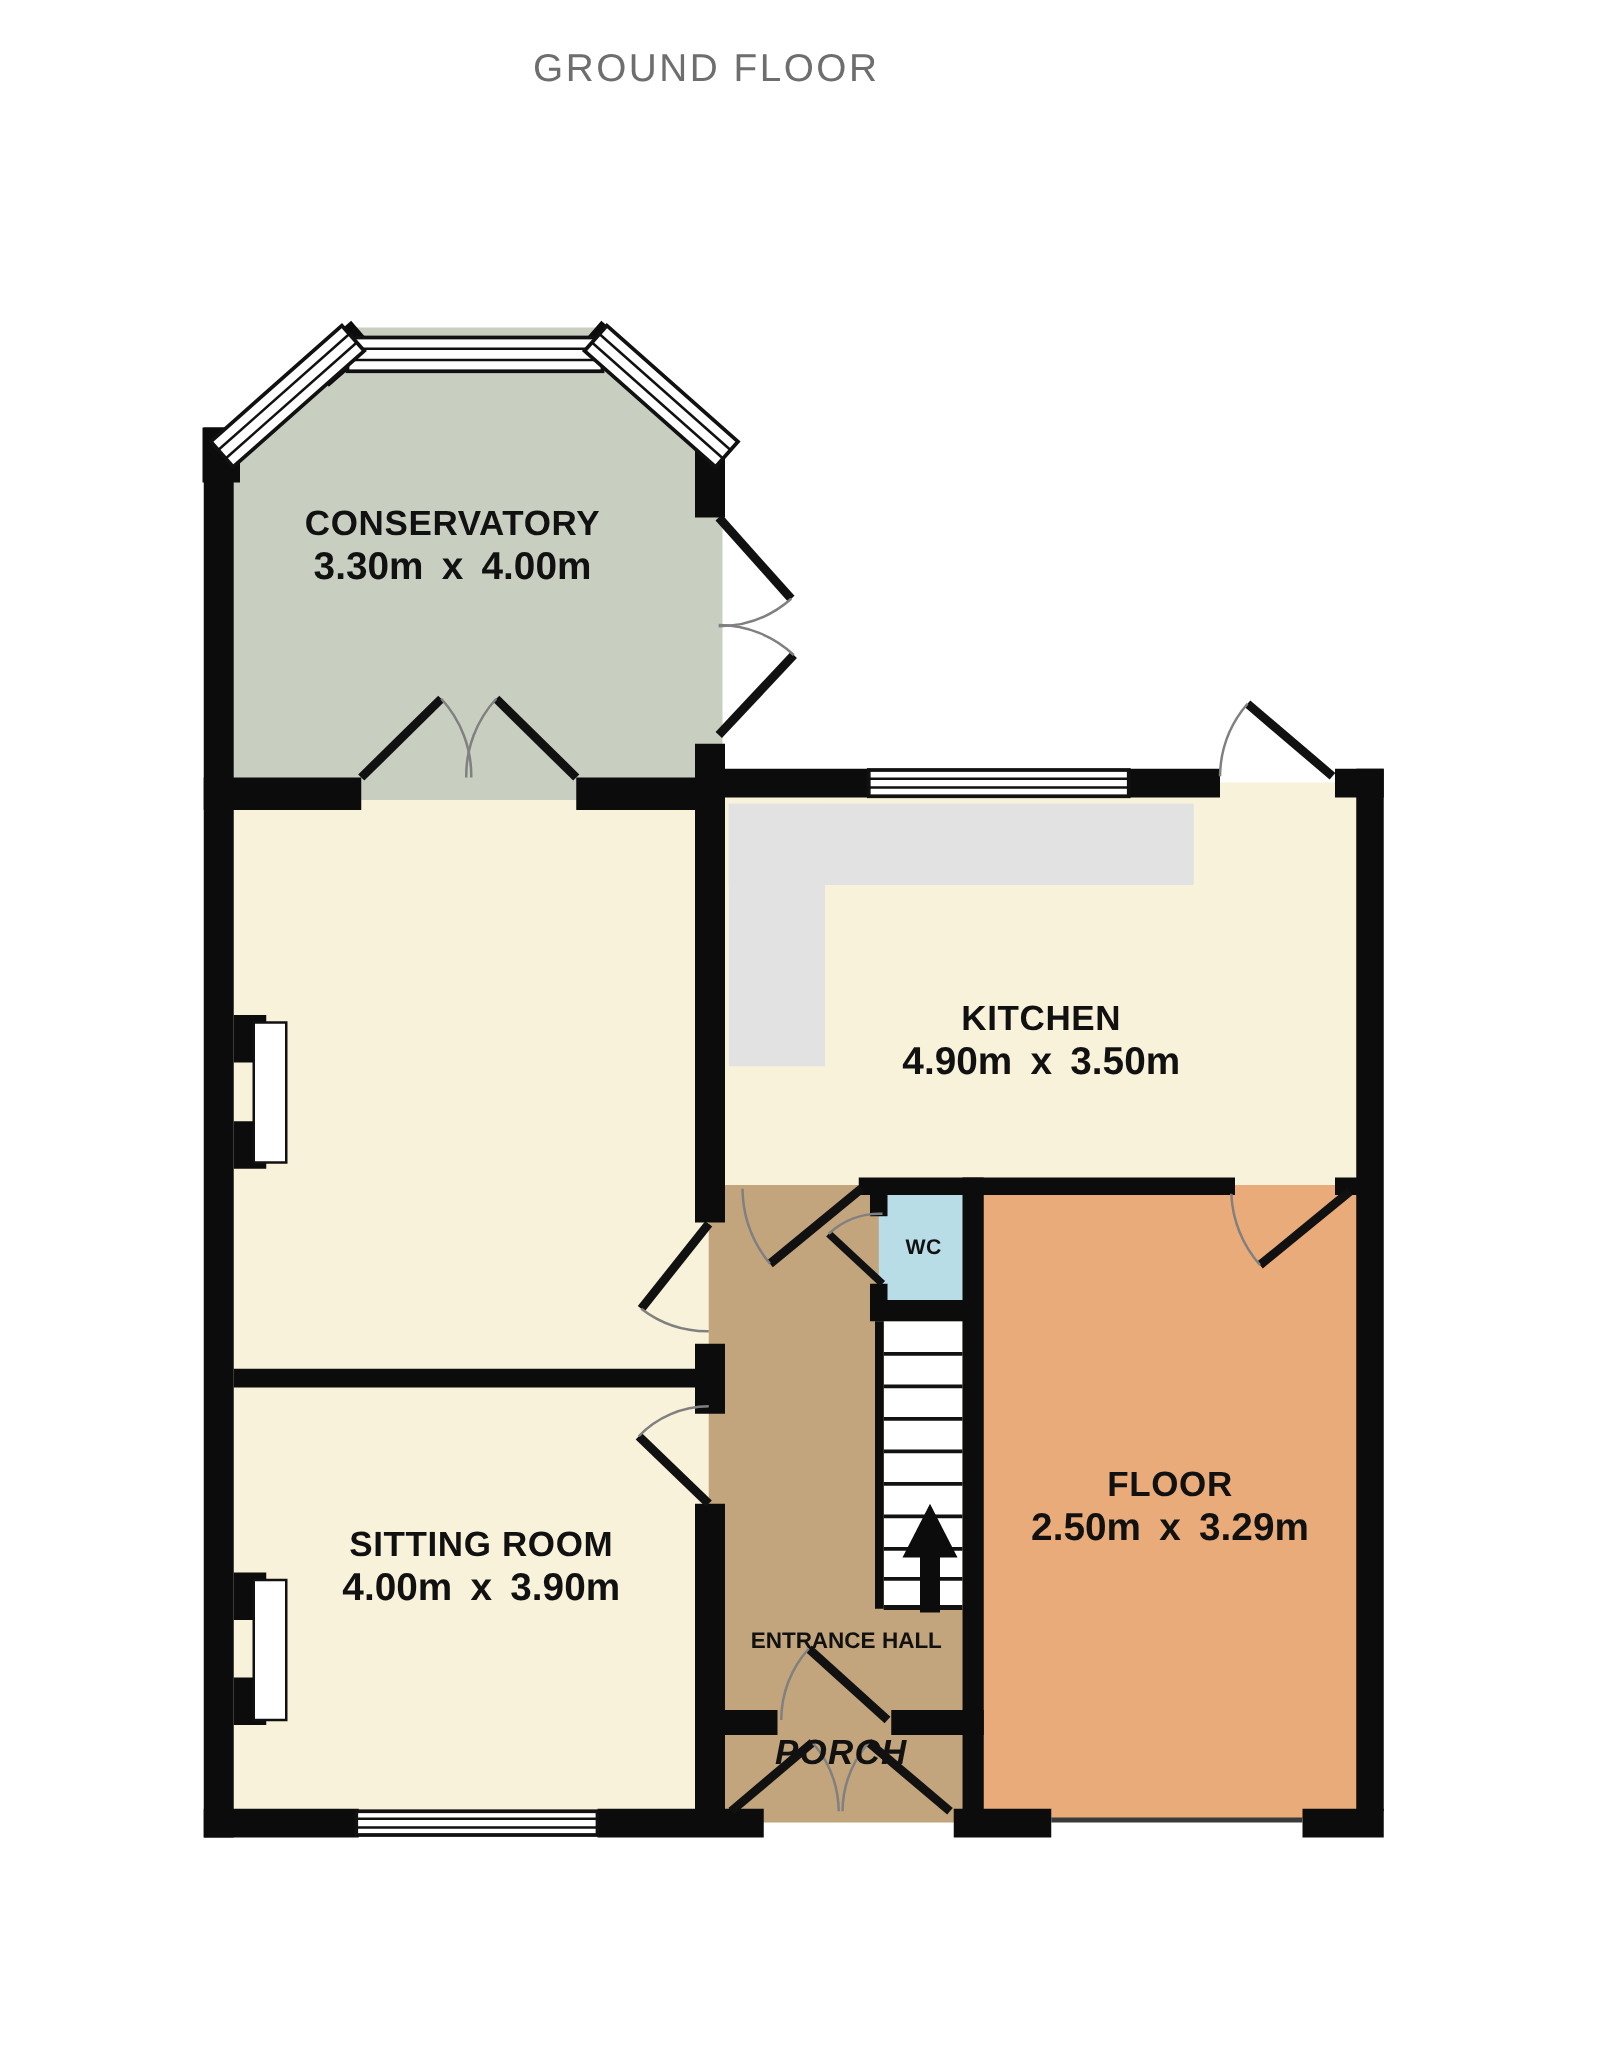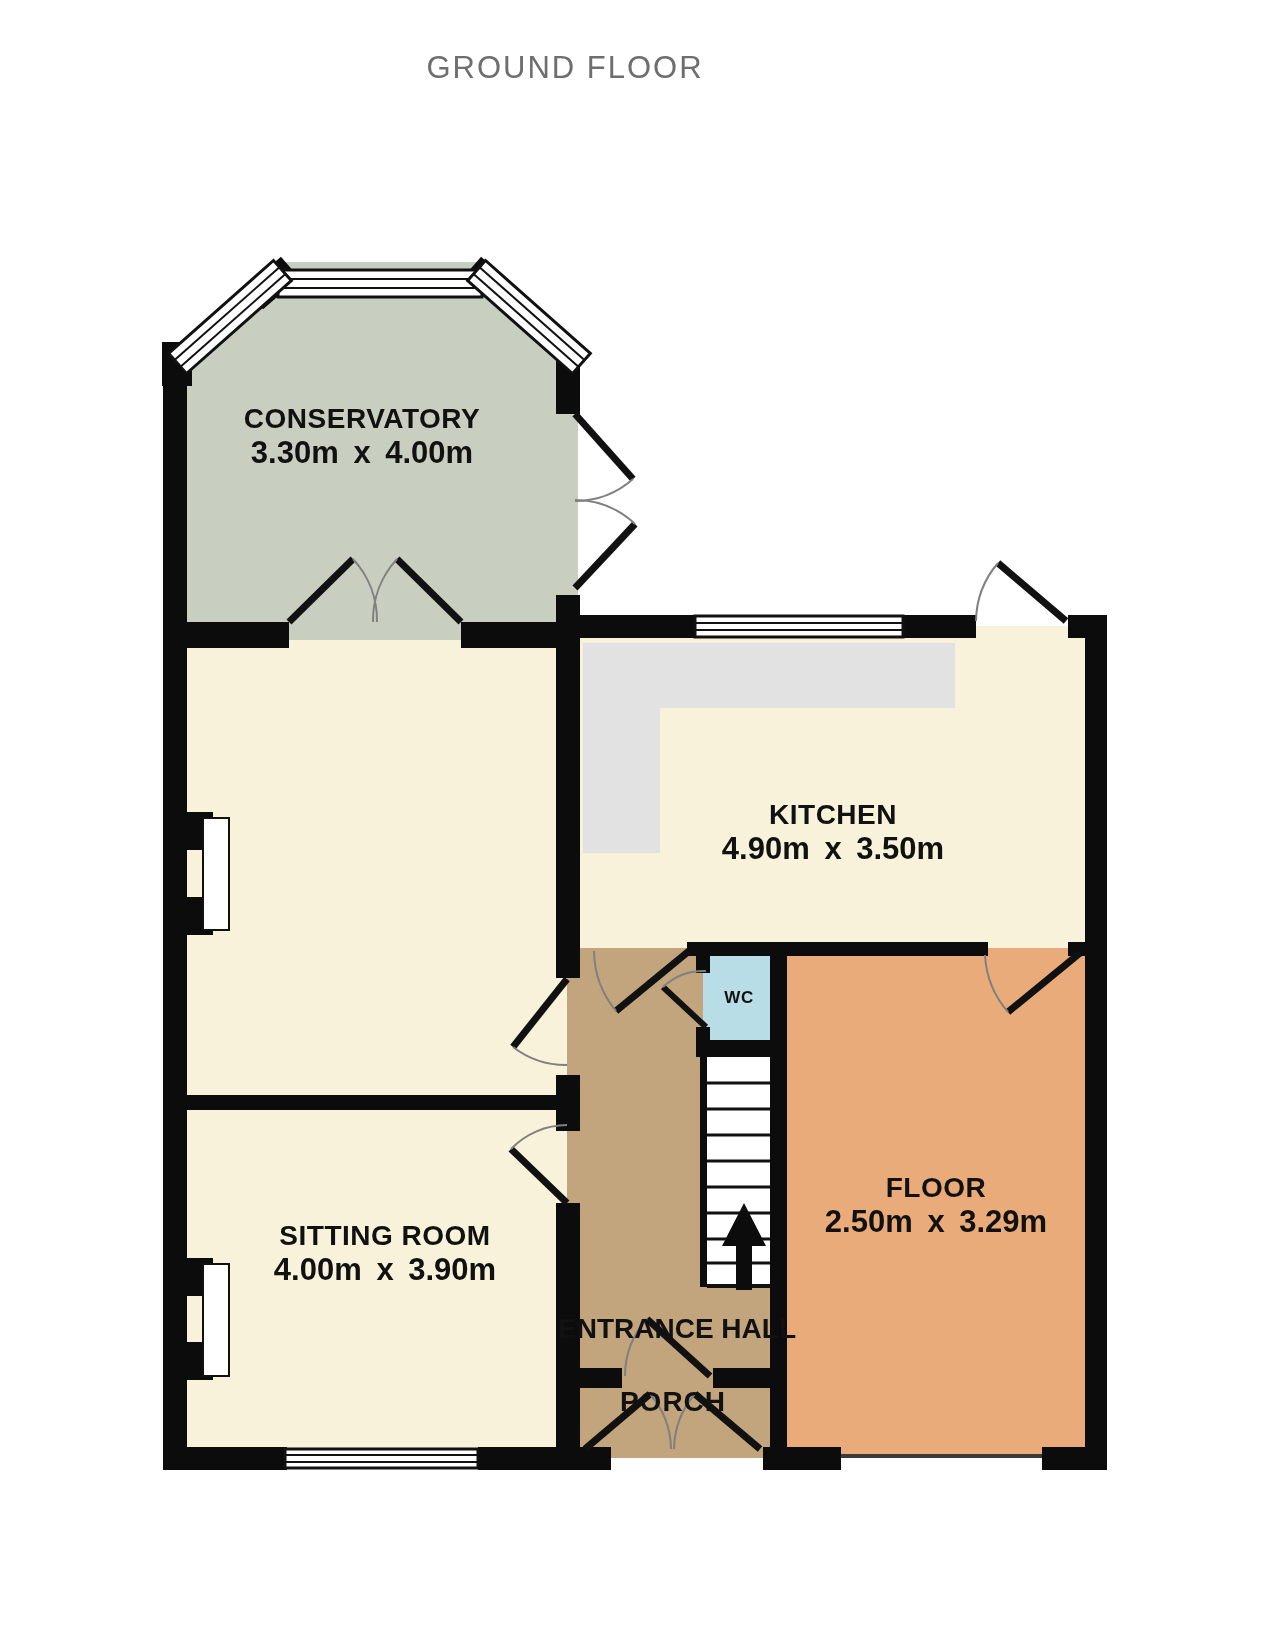--- a/index.html
+++ b/index.html
@@ -6,29 +6,29 @@
   .page{position:relative;width:1280px;height:1644px;background:#ffffff;overflow:hidden;
         font-family:"Liberation Sans", sans-serif;}
   .plan-svg{position:absolute;left:0;top:0;}
   .lbl{position:absolute;transform:translate(-50%,-50%);text-align:center;white-space:nowrap;
        color:#111;font-weight:bold;line-height:1.18;z-index:5;}
   .lbl .room-name{display:block;font-size:28px;letter-spacing:.5px;}
   .lbl .room-dims{display:block;font-size:31px;word-spacing:6px;}
   .lbl-title{position:absolute;transform:translate(-50%,-50%);color:#6e6e6e;font-weight:normal;
        font-size:31px;letter-spacing:2px;white-space:nowrap;z-index:5;}
   .lbl-wc{font-size:17px;letter-spacing:.5px;}
-  .lbl-hall{font-size:28px;margin-top:16px;}
-  .lbl-porch{font-size:28px;letter-spacing:1px;}
+  .lbl-hall{font-size:18px;}
+  .lbl-porch{font-size:28px;letter-spacing:1px;font-style:italic;}
 </style>
 </head>
 <body>
 
 <div class="page">
 
-  <div class="lbl-title" style="left:565px;top:68px;">GROUND FLOOR</div>
+  <div class="lbl-title" style="left:565px;top:55px;">GROUND FLOOR</div>
 
   <svg class="plan-svg" width="1280" height="1644" viewBox="0 0 1280 1644">
 
     <g>
       <polygon points="187,640 187,350 283,262 480,262 578,355 578,640" fill="#c8cfc0"></polygon>
       <rect x="187" y="640" width="381" height="470" fill="#f7f2d9"></rect>
       <rect x="187" y="1100" width="381" height="358" fill="#f7f2d9"></rect>
       <rect x="567" y="626" width="529" height="330" fill="#f7f2d9"></rect>
       <rect x="567" y="948" width="214" height="510" fill="#c2a47d"></rect>
       <rect x="770" y="948" width="326" height="507" fill="#e9ab79"></rect>

